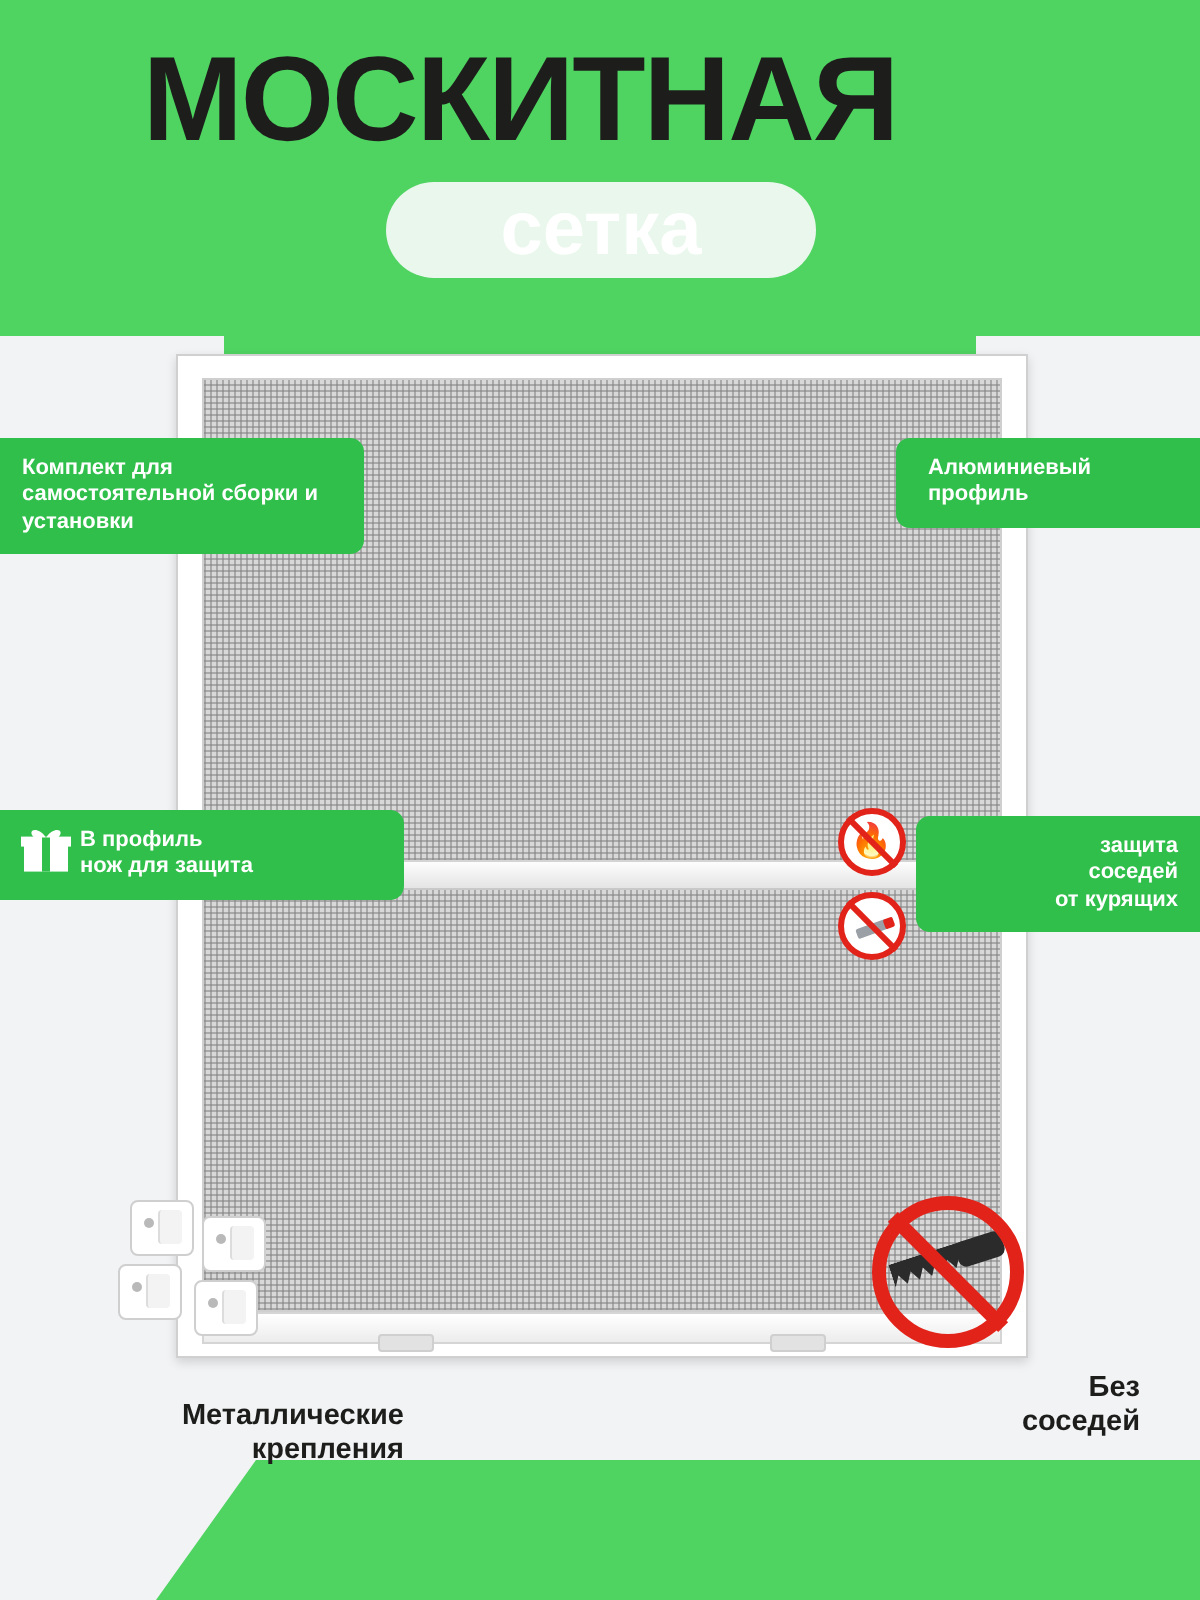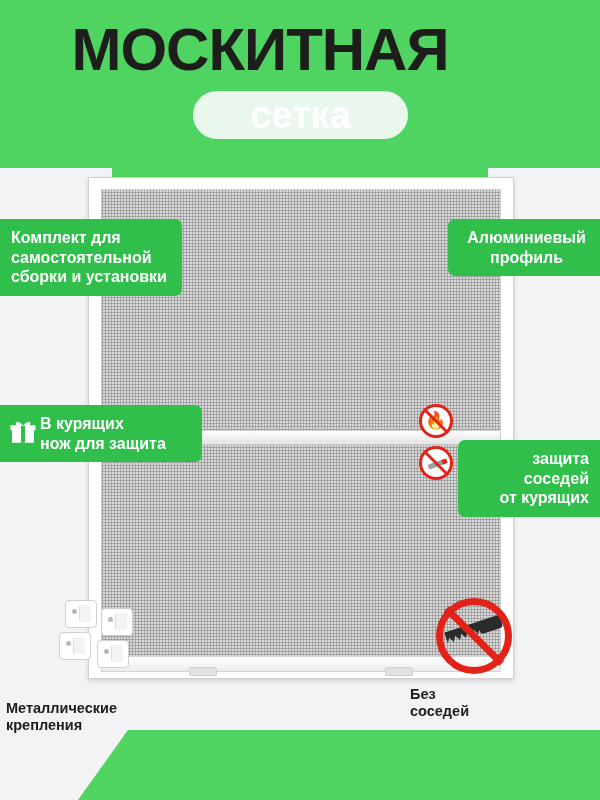--- a/index.html
+++ b/index.html
@@ -162,58 +162,57 @@
   }
   .net-foot.left { left: 100px; }
   .net-foot.right { right: 100px; }
 
   
   .callout {
     position: absolute;
     background: #2fbf4a;
     color: #ffffff;
     font-weight: bold;
-    font-size: 16px;
+    font-size: 11px;
     line-height: 1.22;
     border-radius: 7px;
     padding: 9px 11px;
     box-sizing: border-box;
   }
   .callout-left-top {
     left: 0;
     top: 219px;
     width: 182px;
     border-top-left-radius: 0;
     border-bottom-left-radius: 0;
   }
   .callout-right-top {
     right: 0;
     top: 219px;
     width: 152px;
-    text-align: center;
+    text-align: left;
     border-top-right-radius: 0;
     border-bottom-right-radius: 0;
     padding-left: 16px;
   }
   .callout-gift {
     left: 0;
     top: 405px;
     width: 202px;
     border-top-left-radius: 0;
     border-bottom-left-radius: 0;
     padding-left: 40px;
   }
   .callout-smoke {
     right: 0;
     top: 408px;
     width: 142px;
     text-align: right;
     border-top-right-radius: 0;
     border-bottom-right-radius: 0;
-    margin-top: 32px;
   }
 
   .gift-icon {
     position: absolute;
     left: 10px;
     top: 50%;
     transform: translateY(-50%);
   }
 
   
@@ -306,28 +305,28 @@
     border-left: 1.5px solid #dcdcdc;
     border-radius: 2px;
   }
   .m1 { left: 20px; top: 8px; }
   .m2 { left: 56px; top: 16px; }
   .m3 { left: 14px; top: 40px; }
   .m4 { left: 52px; top: 48px; }
 
   .bottom-label {
     position: absolute;
-    text-align: left;
+    text-align: right;
     font-size: 14.5px;
     font-weight: bold;
     color: #1d1d1b;
     line-height: 1.2;
   }
   .label-mounts {
-    left: 6px;
+    left: 22px;
     top: 700px;
     width: 180px;
   }
   .label-nosaw {
     right: 30px;
     top: 686px;
     width: 160px;
   }
 
   
@@ -410,21 +409,21 @@
   <div class="callout callout-gift">
     <span class="gift-icon">
       <svg width="26" height="26" viewBox="0 0 26 26" aria-hidden="true">
         <rect x="2" y="10" width="22" height="14" fill="#ffffff"></rect>
         <rect x="0.5" y="6.5" width="25" height="5" fill="#ffffff"></rect>
         <rect x="11" y="6.5" width="4" height="17.5" fill="#2fbf4a"></rect>
         <path d="M13 7 C9 1, 3 3, 7 7 Z" fill="#ffffff"></path>
         <path d="M13 7 C17 1, 23 3, 19 7 Z" fill="#ffffff"></path>
       </svg>
     </span>
-    <div>В курящих</div>
+    <div>В профиль</div>
     <div>нож для защита</div>
   </div>
 
   <div class="callout callout-smoke">
     <div>защита</div>
     <div>соседей</div>
     <div>от курящих</div>
   </div>
 
   <div class="ban-circle fire-circle">

